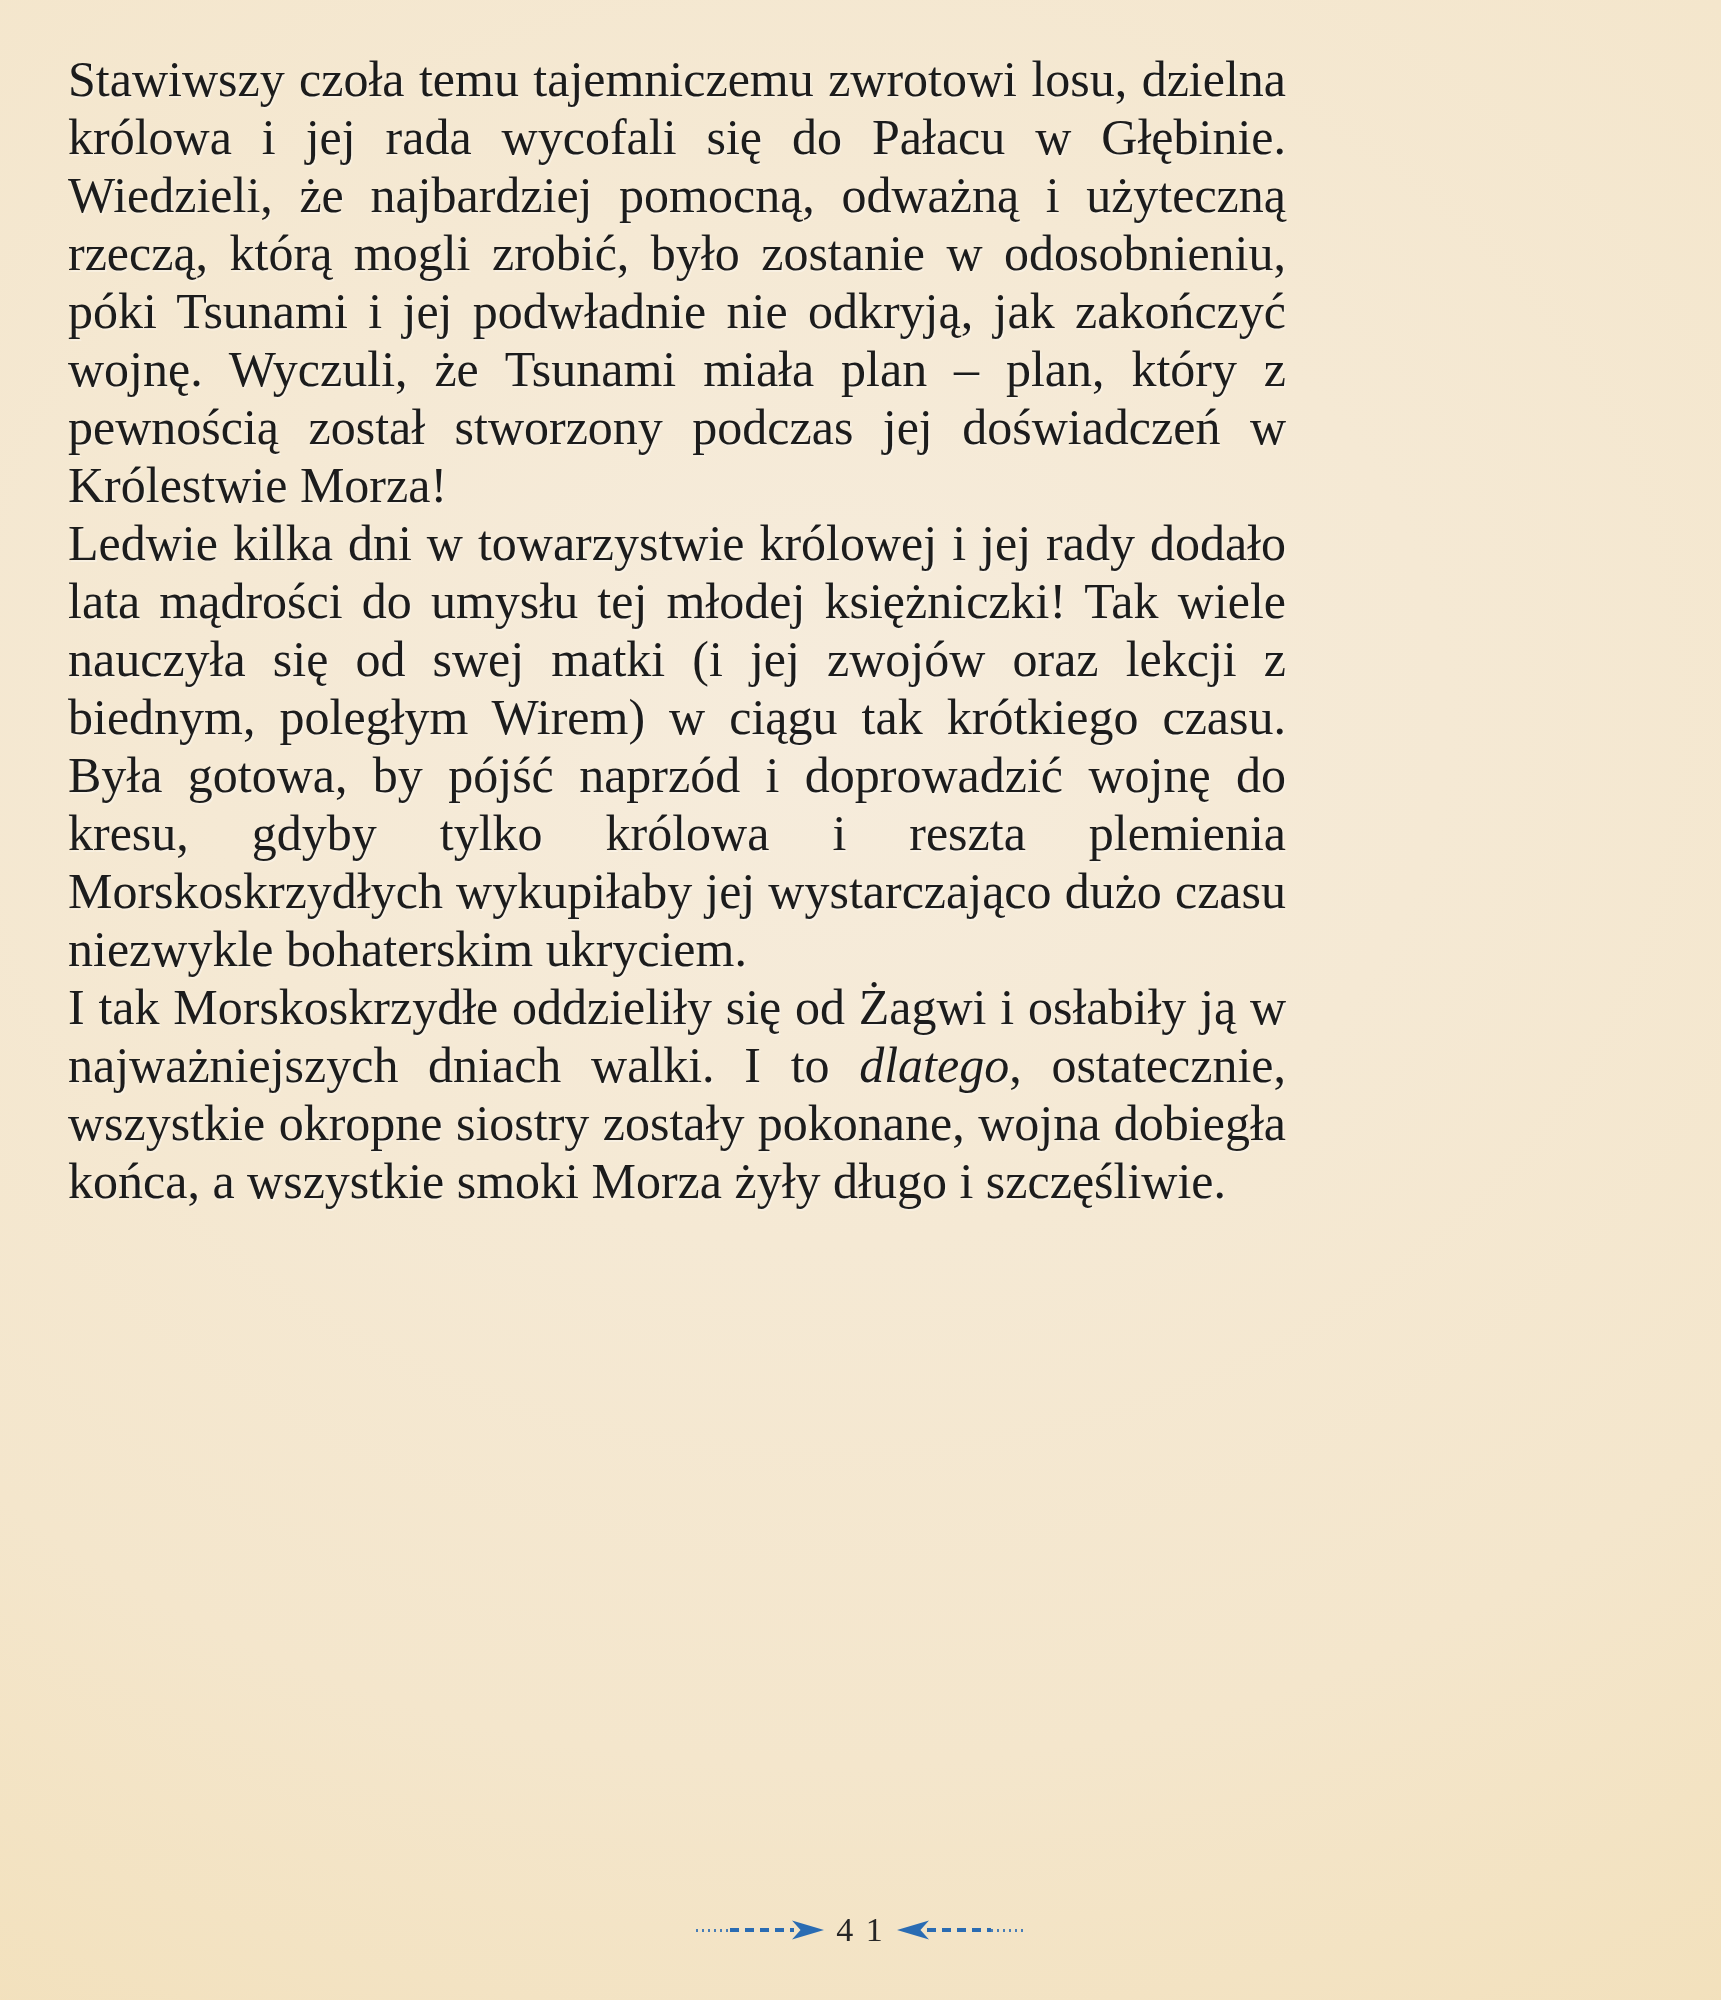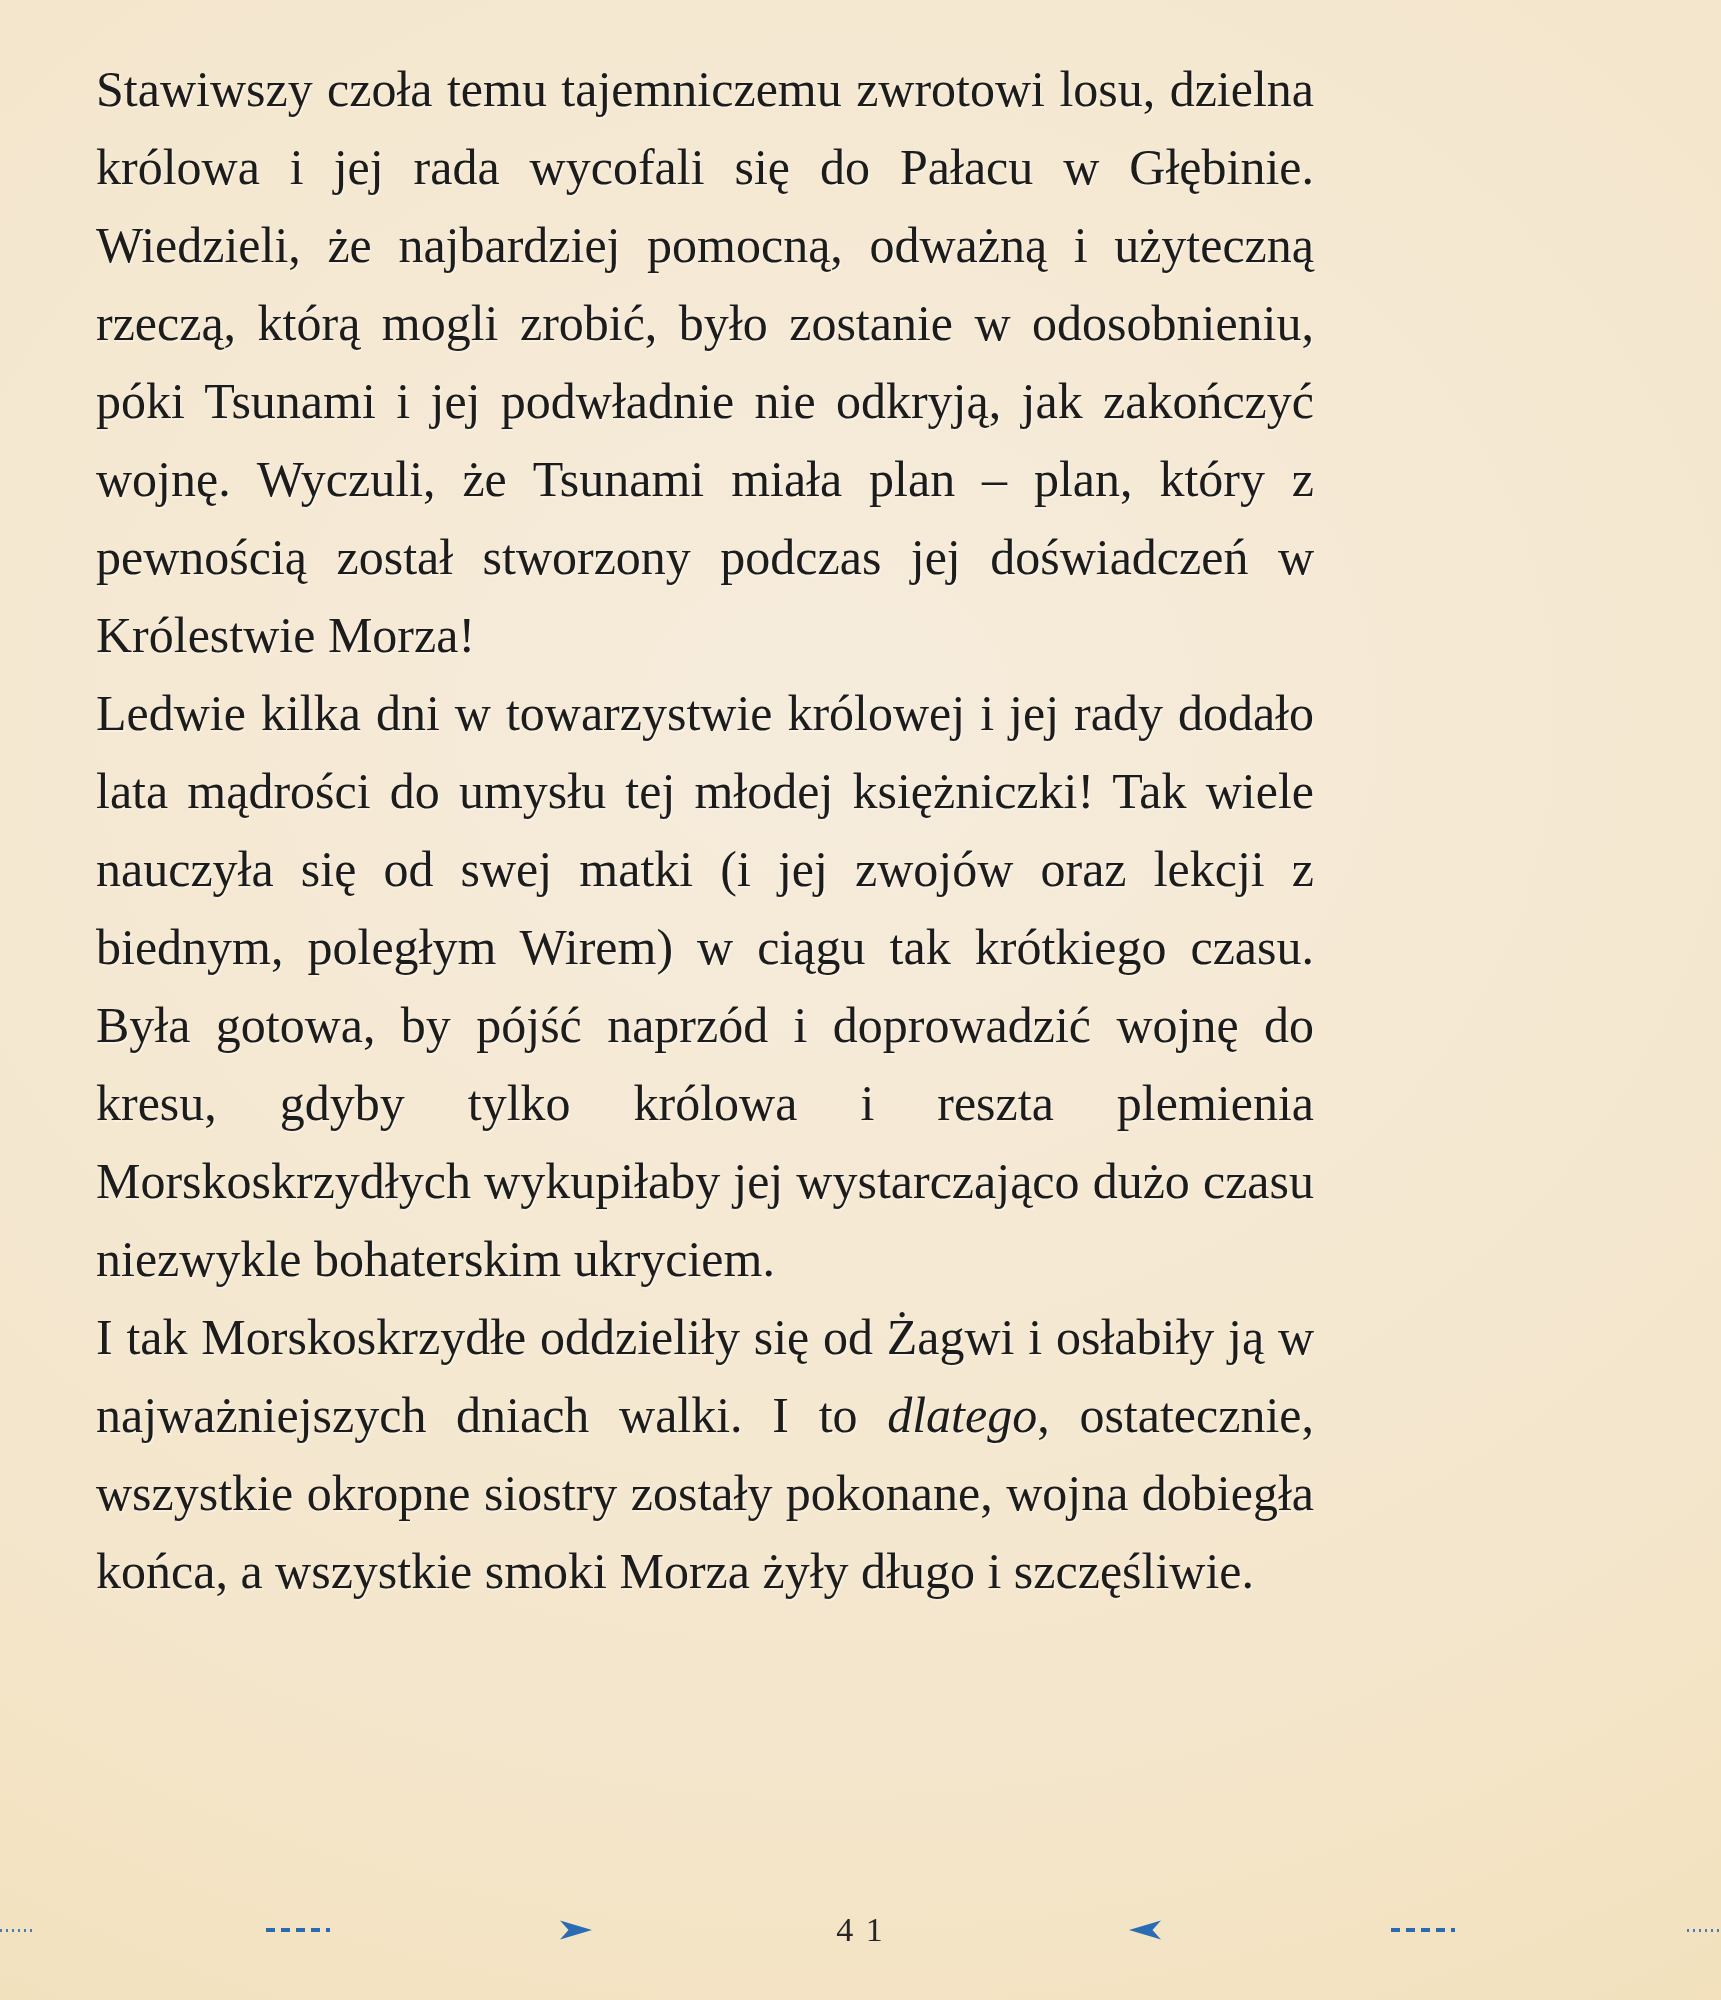--- a/index.html
+++ b/index.html
@@ -18,45 +18,44 @@
         var(--bg-edge, #f1dcae) 100%);
     font-family: "Liberation Serif", "DejaVu Serif", serif;
   }
 
   .text-block {
     position: absolute;
     left: 68px;
     top: 50px;
     width: 1218px;
     font-size: 50px;
-    line-height: 78px;
+    line-height: 58px;
     color: var(--text-color, #1c1c1c);
     text-align: justify;
     text-justify: inter-word;
     text-shadow: 1.5px 1.5px 0 rgba(255,255,255,0.35);
-    margin-left: 28px;
   }
   .text-block p {
     margin: 0;
     padding: 0;
   }
   .text-block .italic {
     font-style: italic;
     font-family: Liberation Serif, serif;
   }
 
   .page-footer {
     position: absolute;
     left: 0;
     right: 0;
     bottom: 56px;
     height: 28px;
     display: flex;
     align-items: center;
-    justify-content: space-between;
+    justify-content: center;
   }
   .orn {
     display: inline-block;
   }
   .dots {
     width: 34px;
     height: 3px;
     background: repeating-linear-gradient(90deg,
       var(--ornament-blue, #2a6cb3) 0 2px,
       transparent 2px 6px);

